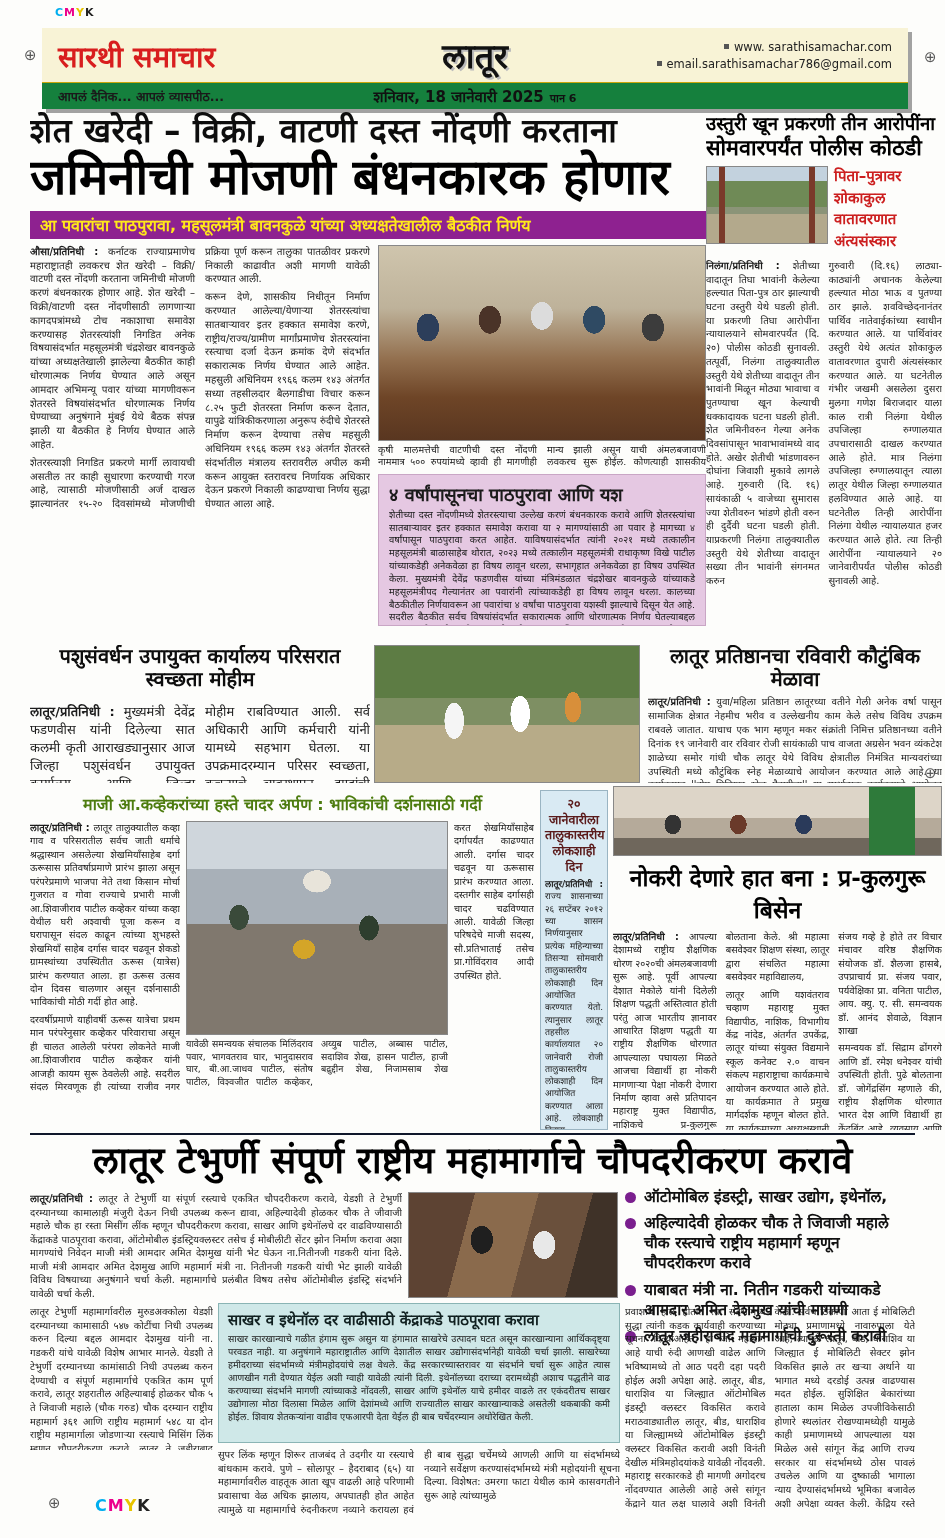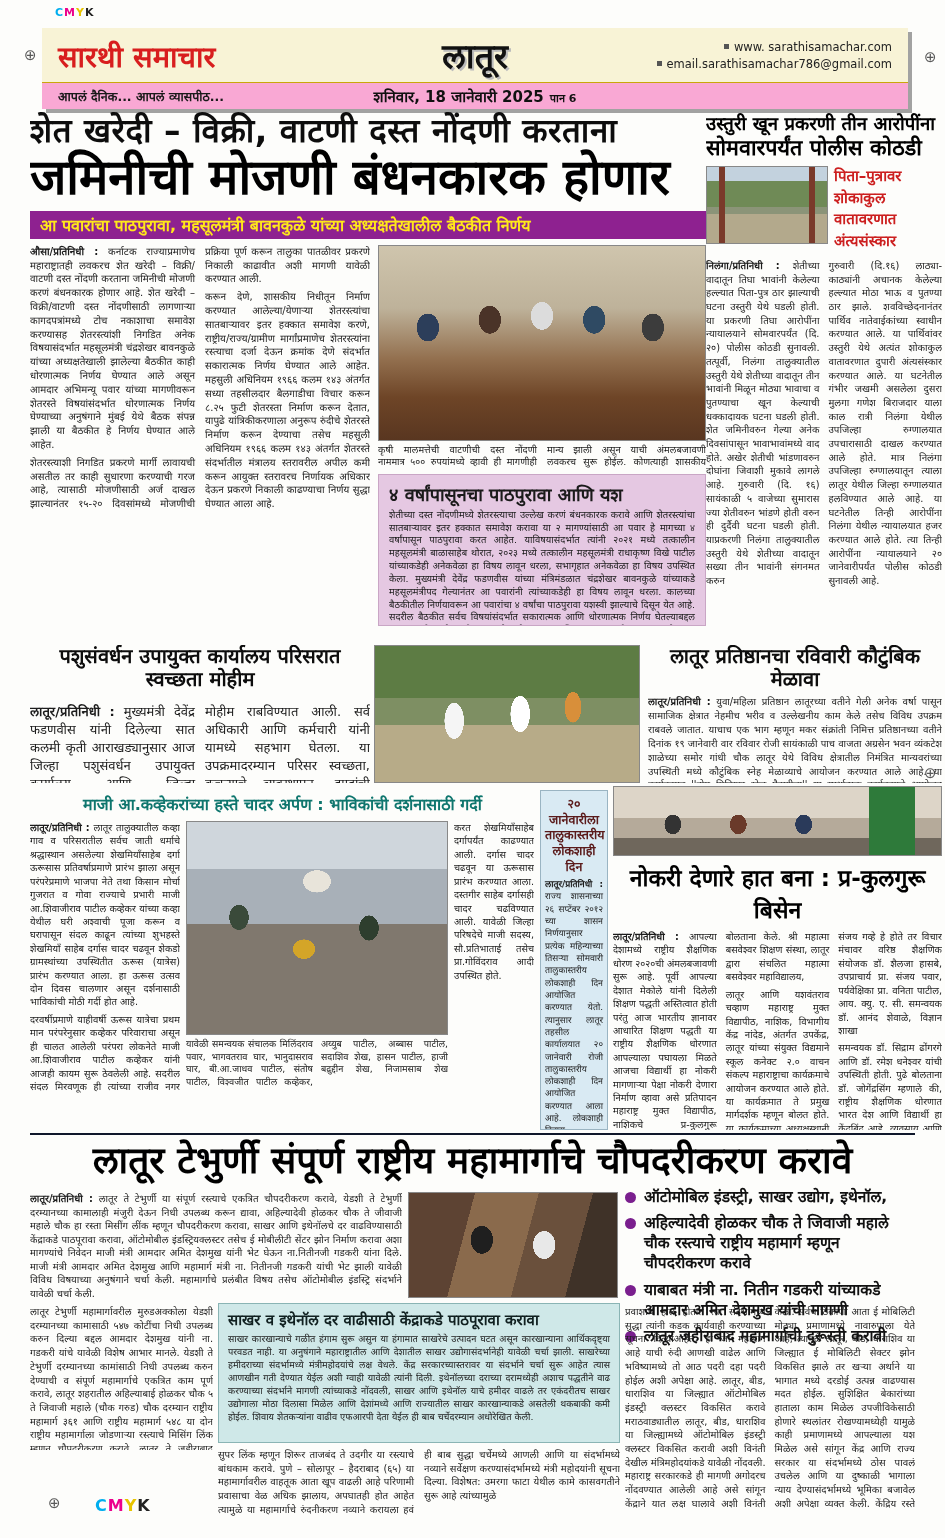--- a/index.html
+++ b/index.html
@@ -19,21 +19,21 @@
   .cmyk-bottom{top:1496px;left:95px;font-size:16px}
 
   
   .mast-wrap{position:absolute;left:42px;top:28px;width:866px;box-shadow:4px 4px 0 rgba(50,50,50,.45)}
   .masthead{height:54px;background:#f8f3d6;display:flex;align-items:center;padding:0 16px}
   .paper-name{color:#d81e1e;font-size:29px;font-weight:bold;flex:1;white-space:nowrap}
   .edition{font-size:34px;font-weight:bold;color:#111;text-shadow:2px 2px 0 #bbb;flex:0 0 auto}
   .contacts{flex:1;display:flex;flex-direction:column;align-items:flex-end;gap:3px;font-size:11.5px;color:#222}
   .contact-line{display:flex;align-items:center;gap:5px}
   .sq{display:inline-block;width:5px;height:5px;background:#555}
-  .datebar{height:27px;background:#f9a8d4;display:flex;align-items:center;padding:8px 16px;border-top:1px solid #caa60a}
+  .datebar{height:27px;background:#15803d;display:flex;align-items:center;padding:8px 16px;border-top:1px solid #caa60a}
   .tagline{flex:1;font-size:12.5px;font-weight:bold;color:#1a1a1a}
   .dateline{flex:0 0 auto;font-size:15px;font-weight:bold;color:#111}
   .dateline .pg{font-size:11px;font-weight:bold;margin-left:6px}
   .datebar-spacer{flex:1}
 
   
   .lead{left:30px;top:112px;width:676px;height:530px;overflow:hidden}
   .kicker{font-size:33px;font-weight:bold;line-height:1.18;color:#0d0d0d;letter-spacing:.5px}
   .lead-head{font-size:49px;font-weight:bold;line-height:1.12;color:#000}
   .strap{margin-top:5px;background:#8e2190;color:#ffe81a;font-size:16px;font-weight:bold;padding:3px 10px;width:705px}
@@ -75,21 +75,21 @@
       radial-gradient(ellipse 14px 26px at 30% 55%, #f5f5f5 69%, transparent 70%),
       radial-gradient(ellipse 14px 26px at 55% 50%, #ffffff 69%, transparent 70%),
       radial-gradient(ellipse 12px 22px at 75% 45%, #d88f3a 69%, transparent 70%),
       linear-gradient(180deg,#5d7c44 0 38%,#7e8f63 38% 58%,#b7ab88 58% 100%)}
   .melava{left:648px;top:645px;width:294px;height:138px;overflow:hidden}
   .melava-body{margin-top:4px;font-size:9.8px;line-height:1.42;height:106px;overflow:hidden}
 
   
   .dargah{left:30px;top:790px;width:505px;height:340px;overflow:hidden}
   .dargah-head{font-size:26px;font-weight:bold;text-align:center;line-height:1.1;color:#000}
-  .dargah-sub{font-size:16px;font-weight:bold;text-align:center;margin-top:3px;color:#0f766e}
+  .dargah-sub{font-size:16px;font-weight:bold;text-align:center;margin-top:3px;color:#4d7c0f}
   .dargah-grid{display:flex;gap:6px;margin-top:6px}
   .dargah-col1{width:150px;height:272px;font-size:9.6px;line-height:1.4;overflow:hidden}
   .dargah-mid{width:262px}
   .dargah-photo{width:262px;height:214px;
     background-image:
       radial-gradient(ellipse 20px 16px at 50% 28%, #e8e4da 69%, transparent 70%),
       radial-gradient(ellipse 14px 18px at 20% 45%, #3a4a3a 69%, transparent 70%),
       radial-gradient(ellipse 14px 18px at 70% 50%, #2e3e2e 69%, transparent 70%),
       radial-gradient(ellipse 16px 14px at 45% 60%, #d4a528 69%, transparent 70%),
       linear-gradient(180deg,#cfd6dc 0 22%,#a8b0b8 22% 48%,#80786e 48% 100%)}

